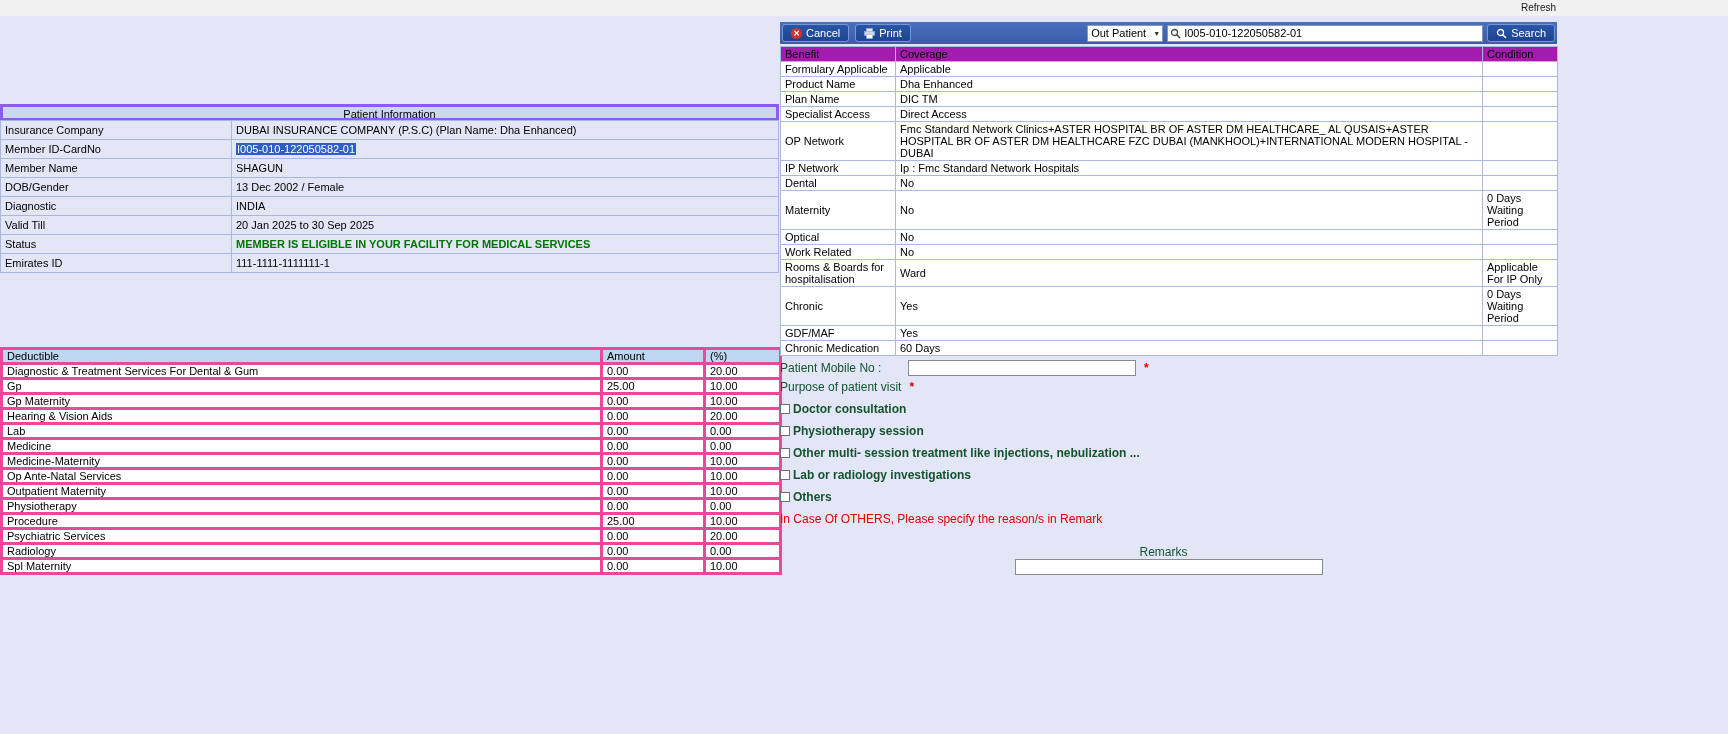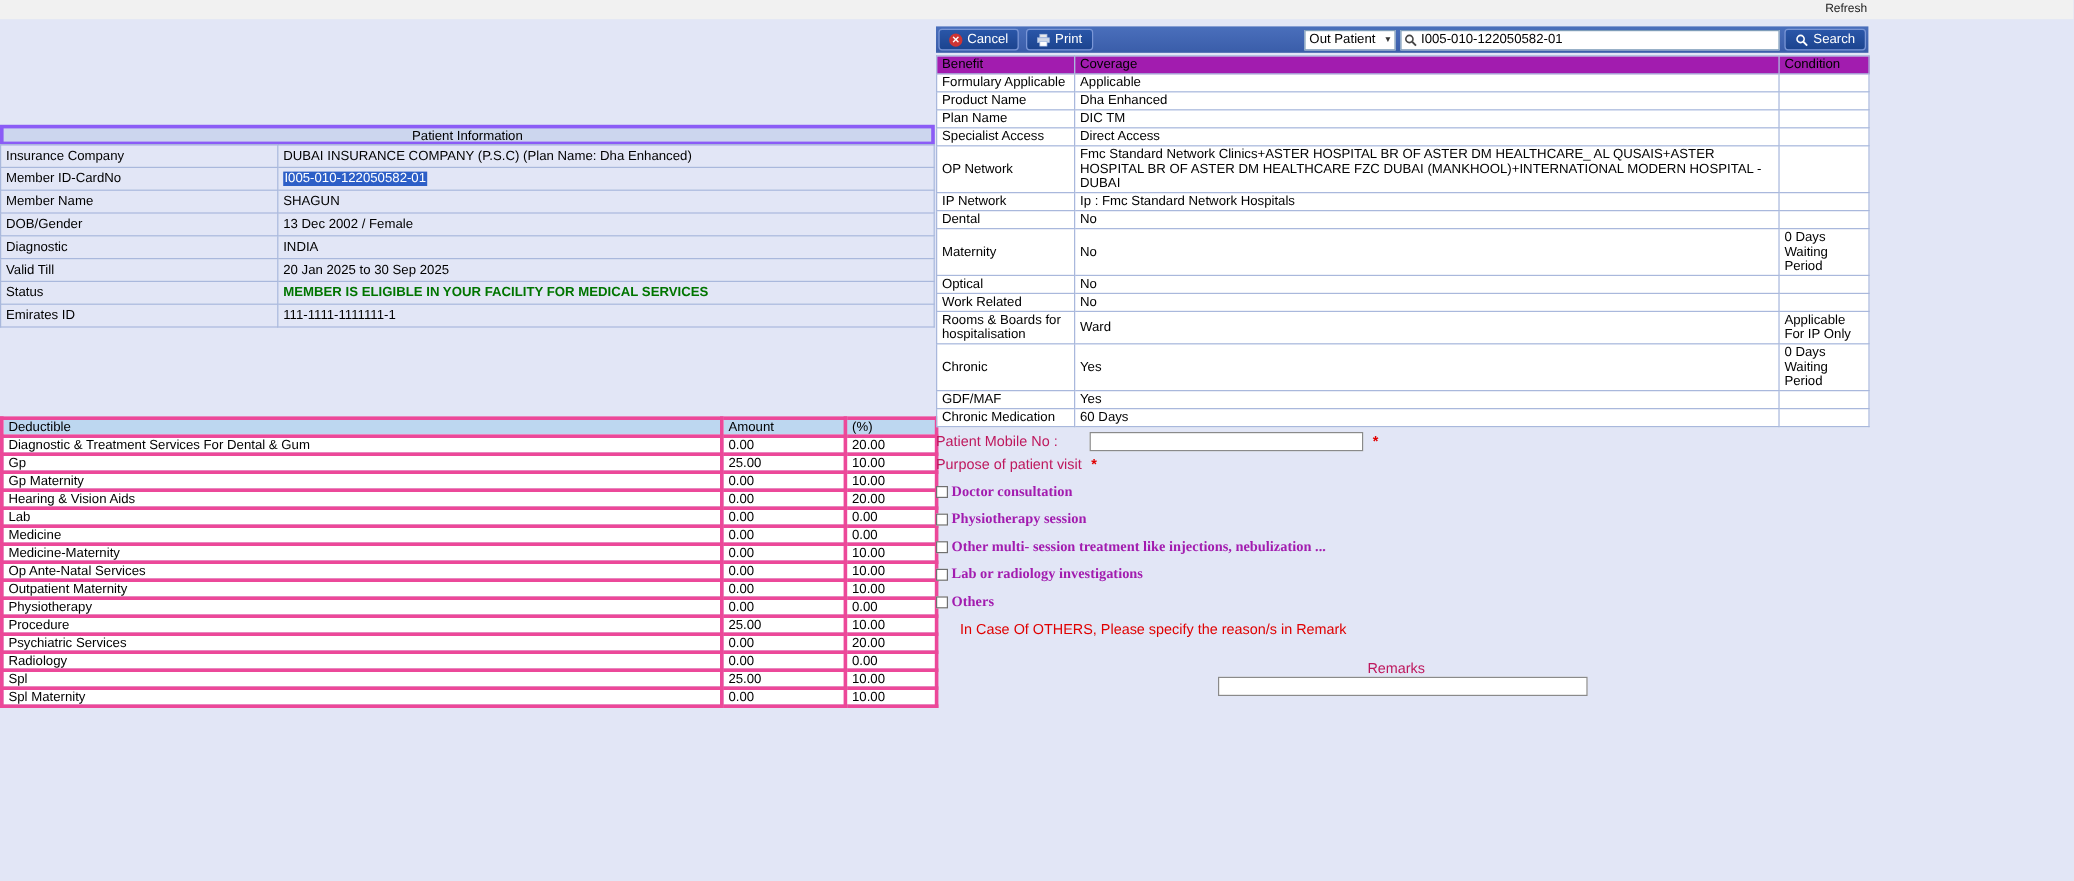--- a/index.html
+++ b/index.html
@@ -70,31 +70,31 @@
   .ben-table { position: absolute; left: 780px; top: 46px; width: 777px; border-collapse: collapse; table-layout: fixed; }
   .ben-table th, .ben-table td {
     border: 1px solid #a9b8dc; padding: 1px 4px; text-align: left; font-weight: normal; vertical-align: middle;
   }
   .ben-table th { background: #a21caf; height: 15px; }
   .ben-table td { background: #fff; height: 15px; }
 
   
   .visit-form { position: absolute; left: 780px; top: 359px; width: 777px; font-size: 12px; }
   .frow { display: flex; align-items: center; }
-  .blue-label { color: #be185d; }
+  .blue-label { color: #14532d; }
   .req { color: #e00000; font-weight: bold; margin-left: 8px; }
   .mobile-row { height: 18px; }
   .mobile-row .blue-label { width: 128px; }
   .text-input { height: 16px; border: 1px solid #8a8a8a; background: #fff; font-size: 11px; font-family: inherit; padding: 0 2px; }
   .mobile-input { width: 228px; }
   .purpose-row { margin-top: 3px; }
   .opt-row { display: flex; align-items: center; margin-top: 8px; }
   .cb { width: 10px; height: 10px; background: #fff; border: 1px solid #707070; display: inline-block; margin-right: 3px; flex: none; cursor: pointer; }
-  .opt-label { font-weight: bold; color: #a21caf; font-family: Liberation Serif, serif; }
-  .red-note { color: #e00000; margin-top: 8px; padding-left: 20px; }
+  .opt-label { font-weight: bold; color: #14532d; }
+  .red-note { color: #e00000; margin-top: 8px; }
   .remarks-row { margin-top: 19px; flex-direction: column; }
   .remarks-row .blue-label { width: 58px; }
   .remarks-input { width: 308px; }
 </style>
 </head>
 <body>
 
 <div class="top-strip">
   <span class="refresh-link">Refresh</span>
 </div>
@@ -212,25 +212,20 @@
       </tr>
       <tr>
         <td>Psychiatric Services</td>
         <td>0.00</td>
         <td>20.00</td>
       </tr>
       <tr>
         <td>Radiology</td>
         <td>0.00</td>
         <td>0.00</td>
-      </tr>
-      <tr>
-        <td>Spl</td>
-        <td>25.00</td>
-        <td>10.00</td>
       </tr>
       <tr>
         <td>Spl Maternity</td>
         <td>0.00</td>
         <td>10.00</td>
       </tr>
     </tbody>
 </table>
 
 <div class="toolbar">

